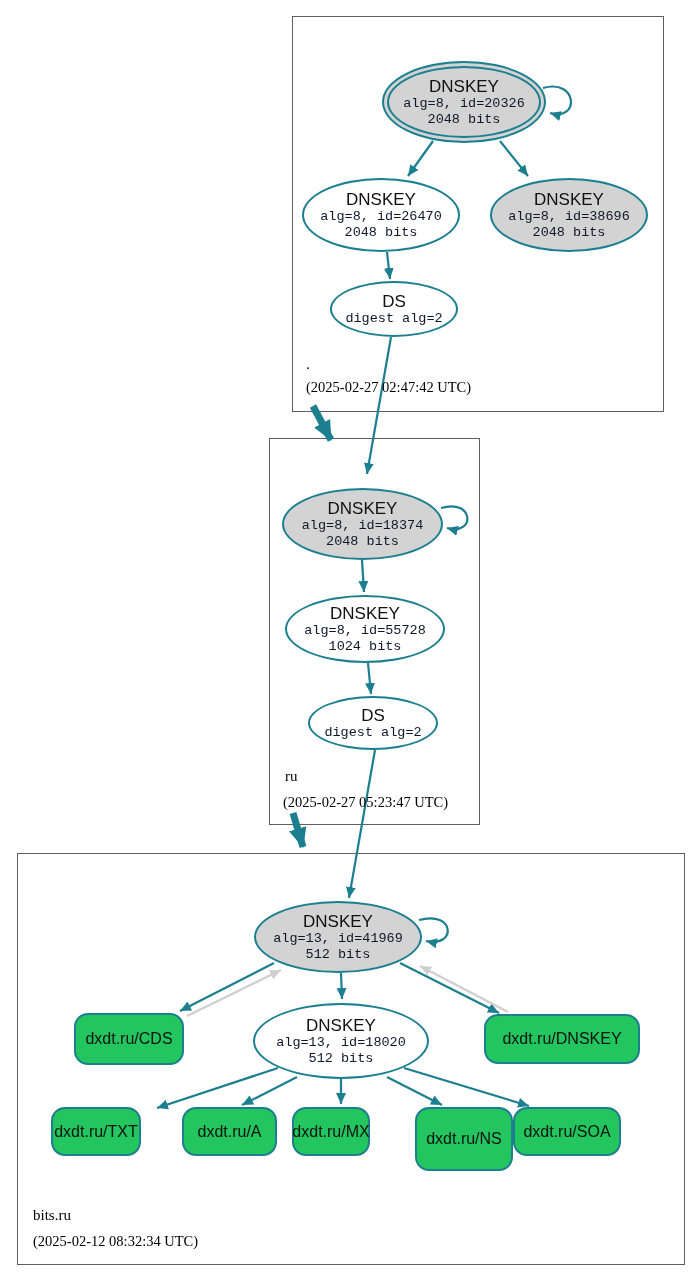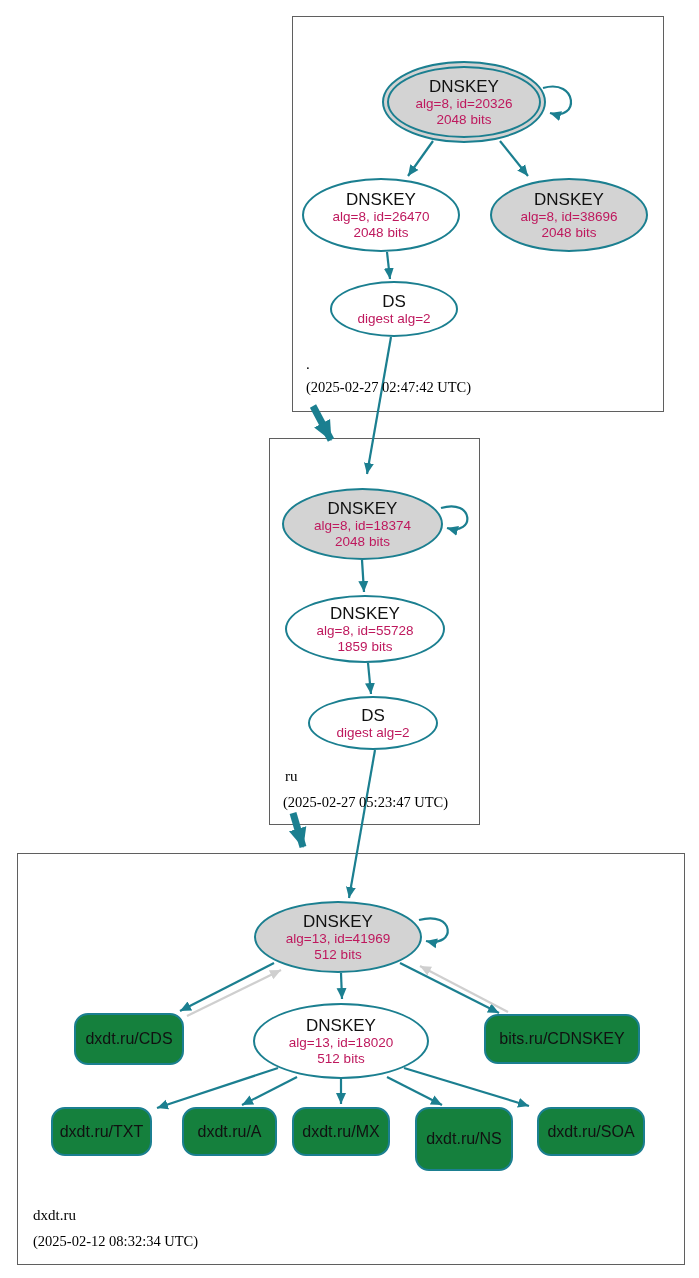--- a/index.html
+++ b/index.html
@@ -14,41 +14,41 @@
   .edge{fill:none;stroke:#1b7f90;stroke-width:2.2px;}
   .edge.gray{stroke:#cfcfcf;}
   .edge.thick{stroke-width:7px;}
   .node{position:absolute;z-index:3;display:flex;flex-direction:column;
         align-items:center;justify-content:center;text-align:center;box-sizing:border-box;}
   .ellipse{border:2.3px solid #1b7f90;border-radius:50%;background:#ffffff;}
   .ellipse.gray{background:#d3d3d3;}
   .ksk-outer{border:2.2px solid #1b7f90;border-radius:50%;background:#d3d3d3;padding:0;}
   .ksk-inner{position:absolute;inset:3px;border:2.2px solid #1b7f90;border-radius:50%;
              display:flex;flex-direction:column;align-items:center;justify-content:center;}
-  .rrset{border:2.3px solid #1b7f90;border-radius:14px;background:#15803d;
+  .rrset{border:2.3px solid #1b7f90;border-radius:14px;background:#22c55e;
          font-size:16px;color:#111;}
   .ntitle{font-size:17px;line-height:19px;color:#111;}
-  .ndetail{font-family:Liberation Sans, sans-serif;font-size:13.5px;line-height:16px;color:#be185d;}
+  .ndetail{font-family:Liberation Mono, monospace;font-size:13.5px;line-height:16px;color:#0f172a;}
 </style>
 </head>
 <body>
 
 <div class="canvas">
 
   <div class="zone-box" style="left:292px;top:16px;width:370px;height:394px"></div>
   <div class="zone-box" style="left:269px;top:438px;width:209px;height:385px"></div>
   <div class="zone-box" style="left:17px;top:853px;width:666px;height:410px"></div>
 
   <div class="zone-name" style="left:306px;top:356px">.</div>
   <div class="zone-ts" style="left:306px;top:379px">(2025-02-27 02:47:42 UTC)</div>
 
   <div class="zone-name" style="left:285px;top:768px">ru</div>
   <div class="zone-ts" style="left:283px;top:794px">(2025-02-27 05:23:47 UTC)</div>
 
-  <div class="zone-name" style="left:33px;top:1207px">dxdt.ru</div>
+  <div class="zone-name" style="left:33px;top:1207px">bits.ru</div>
   <div class="zone-ts" style="left:33px;top:1233px">(2025-02-12 08:32:34 UTC)</div>
 
   <svg class="edges" width="699" height="1278" viewBox="0 0 699 1278">
     <defs>
       <marker id="mT" markerUnits="userSpaceOnUse" markerWidth="13" markerHeight="11" refX="11" refY="5.5" orient="auto">
         <path d="M0,0.5 L11,5.5 L0,10.5 z" fill="#1b7f90"></path>
       </marker>
       <marker id="mG" markerUnits="userSpaceOnUse" markerWidth="13" markerHeight="11" refX="11" refY="5.5" orient="auto">
         <path d="M0,0.5 L11,5.5 L0,10.5 z" fill="#cfcfcf"></path>
       </marker>
@@ -110,21 +110,21 @@
 
   <div class="node ellipse gray" style="left:282px;top:488px;width:161px;height:72px">
     <div class="ntitle">DNSKEY</div>
     <div class="ndetail">alg=8, id=18374</div>
     <div class="ndetail">2048 bits</div>
   </div>
 
   <div class="node ellipse" style="left:285px;top:595px;width:160px;height:68px">
     <div class="ntitle">DNSKEY</div>
     <div class="ndetail">alg=8, id=55728</div>
-    <div class="ndetail">1859 bits</div>
+    <div class="ndetail">1024 bits</div>
   </div>
 
   <div class="node ellipse" style="left:308px;top:696px;width:130px;height:54px">
     <div class="ntitle">DS</div>
     <div class="ndetail">digest alg=2</div>
   </div>
 
   <div class="node ellipse gray" style="left:254px;top:901px;width:168px;height:72px">
     <div class="ntitle">DNSKEY</div>
     <div class="ndetail">alg=13, id=41969</div>
@@ -135,36 +135,36 @@
     <div class="ntitle">DNSKEY</div>
     <div class="ndetail">alg=13, id=18020</div>
     <div class="ndetail">512 bits</div>
   </div>
 
   <div class="node rrset" style="left:74px;top:1013px;width:110px;height:52px">
     <div>dxdt.ru/CDS</div>
   </div>
 
   <div class="node rrset" style="left:484px;top:1014px;width:156px;height:50px">
-    <div>bits.ru/CDNSKEY</div>
+    <div>dxdt.ru/DNSKEY</div>
   </div>
 
-  <div class="node rrset" style="left:51px;top:1107px;width:101px;height:49px">
+  <div class="node rrset" style="left:51px;top:1107px;width:90px;height:49px">
     <div>dxdt.ru/TXT</div>
   </div>
 
   <div class="node rrset" style="left:182px;top:1107px;width:95px;height:49px">
     <div>dxdt.ru/A</div>
   </div>
 
-  <div class="node rrset" style="left:292px;top:1107px;width:98px;height:49px">
+  <div class="node rrset" style="left:292px;top:1107px;width:78px;height:49px">
     <div>dxdt.ru/MX</div>
   </div>
 
   <div class="node rrset" style="left:415px;top:1107px;width:98px;height:64px">
     <div>dxdt.ru/NS</div>
   </div>
 
-  <div class="node rrset" style="left:537px;top:1107px;width:108px;height:49px">
+  <div class="node rrset" style="left:513px;top:1107px;width:108px;height:49px">
     <div>dxdt.ru/SOA</div>
   </div>
 
 </div>
 
 </body></html>

